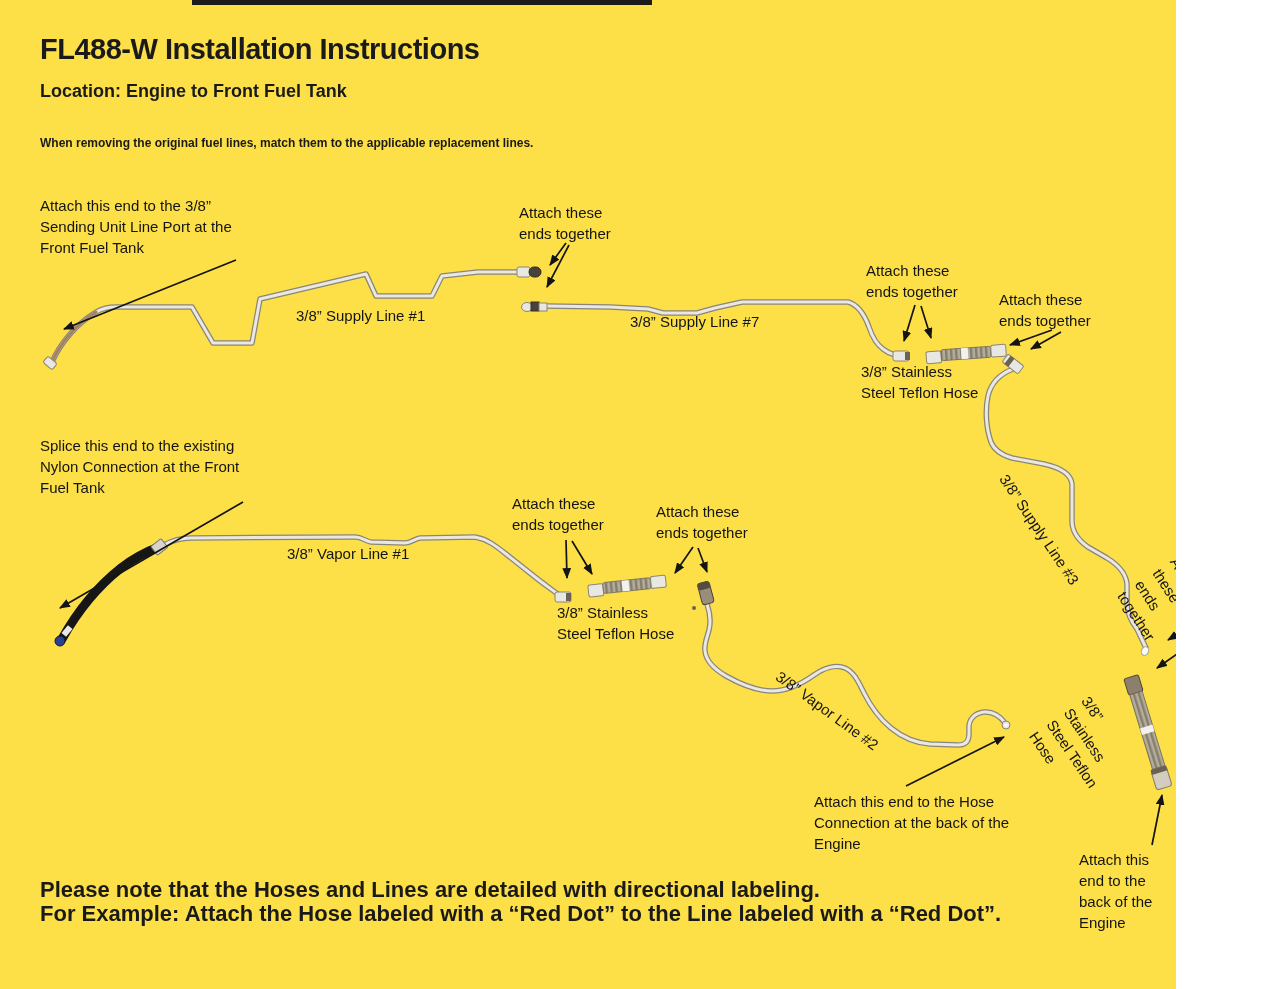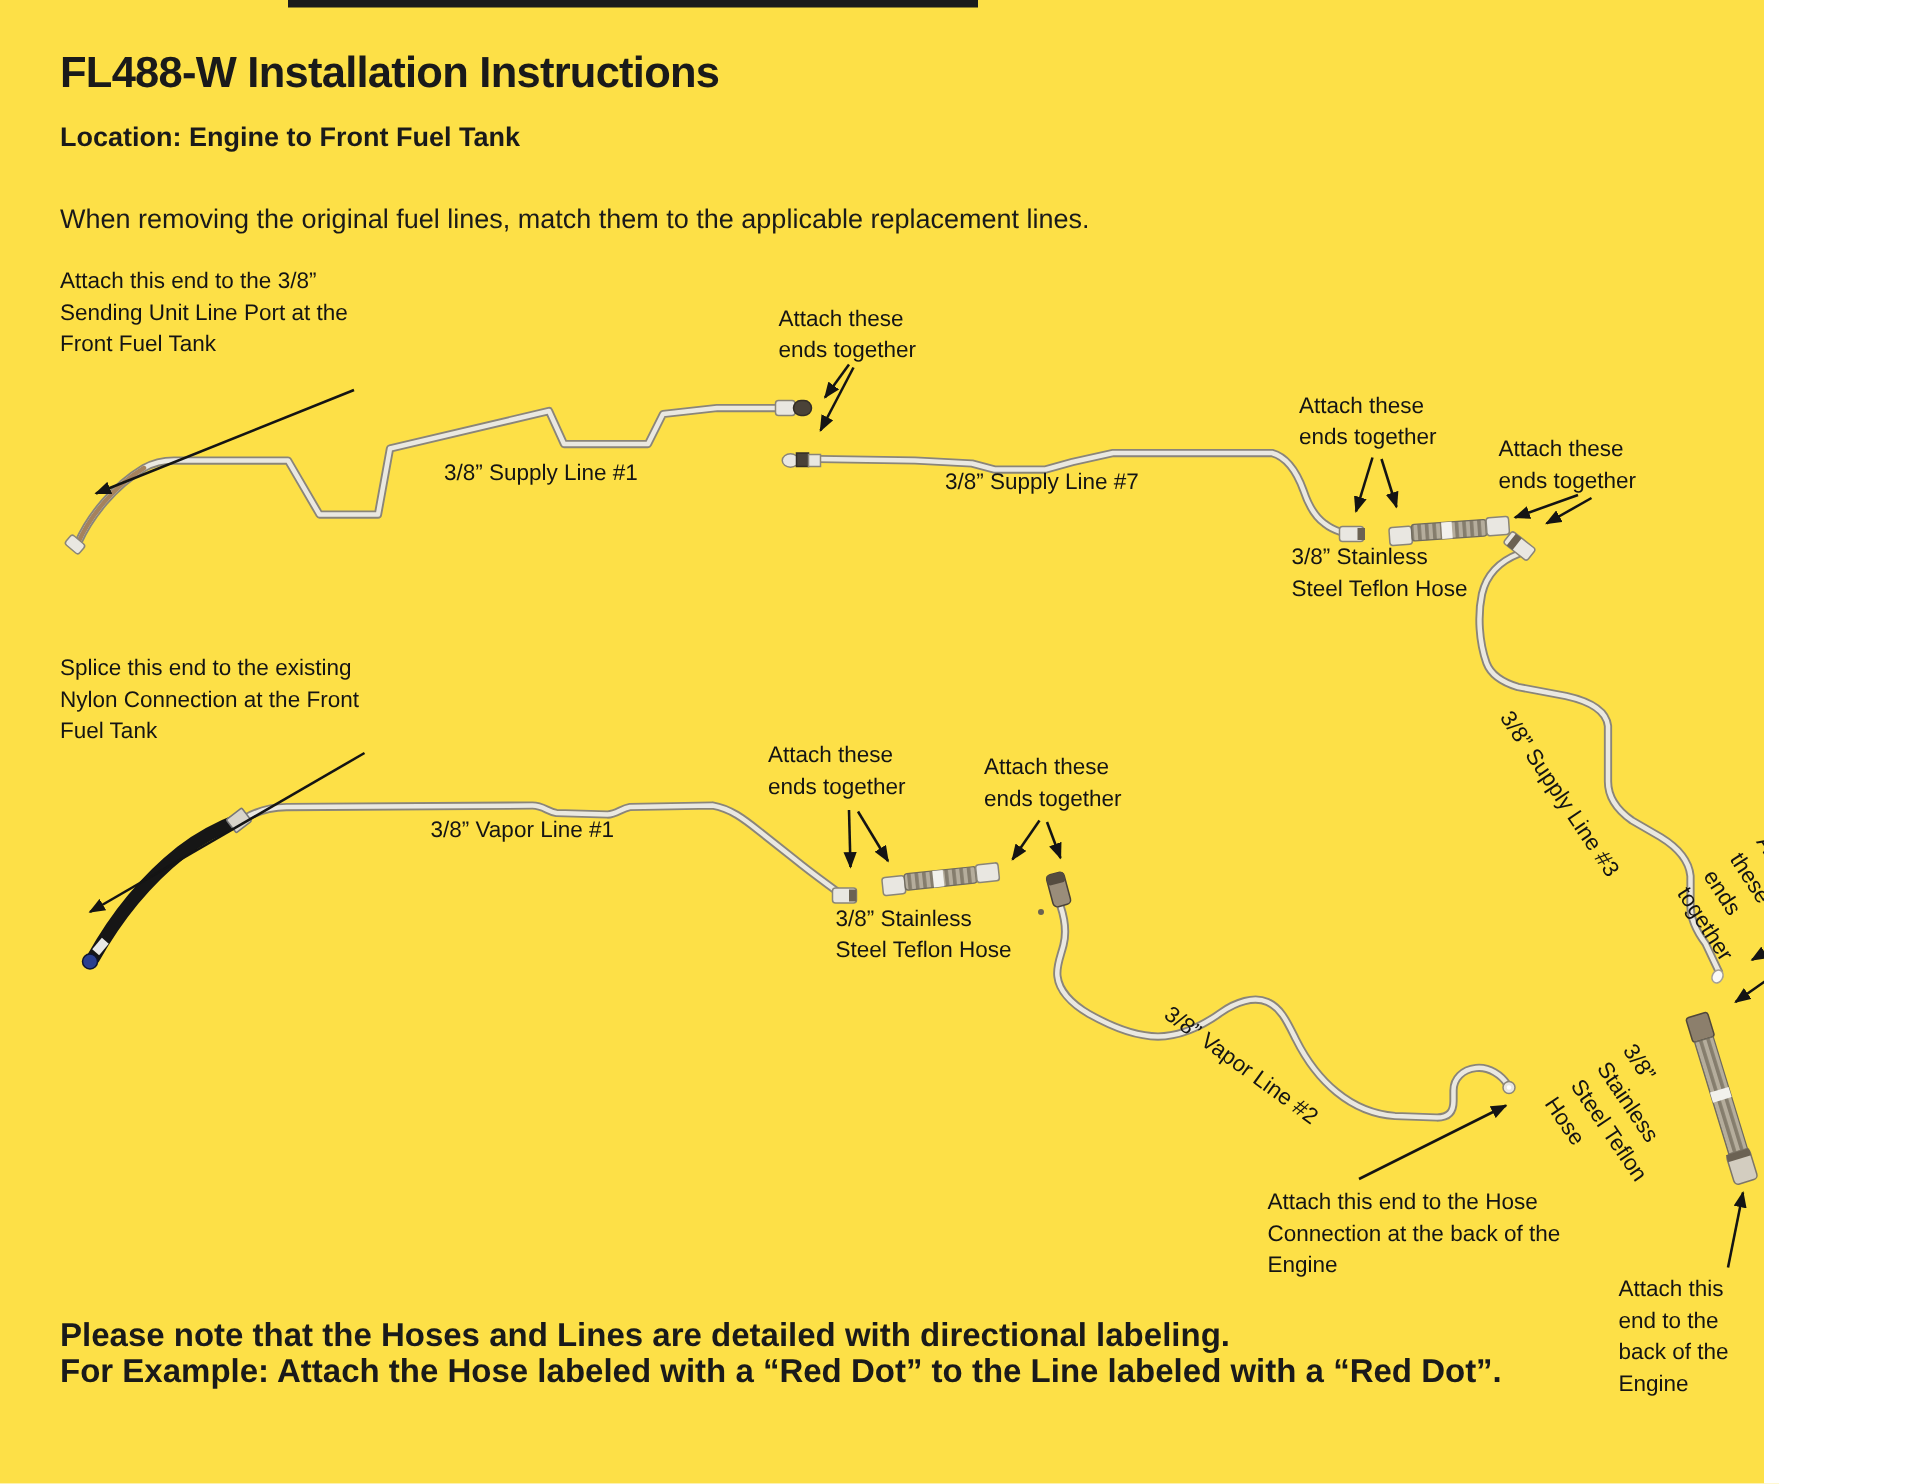--- a/index.html
+++ b/index.html
@@ -2,21 +2,21 @@
 <html><head>
 <meta charset="utf-8">
 <style>
   html,body{margin:0;padding:0;background:#fff;}
   .page{position:relative;width:1176px;height:989px;background:#fde047;
         font-family:"Liberation Sans",sans-serif;color:#1a1a1a;overflow:hidden;}
   .topbar{position:absolute;left:192px;top:0;width:460px;height:5px;background:#1b1b1b;}
   .title{position:absolute;left:40px;top:33px;font-size:29px;font-weight:bold;
          letter-spacing:-0.5px;white-space:nowrap;}
   .subtitle{position:absolute;left:40px;top:81px;font-size:18px;font-weight:bold;white-space:nowrap;}
-  .intro{position:absolute;left:40px;top:136px;font-size:18px;font-weight:normal;white-space:nowrap;}
+  .intro{position:absolute;left:40px;top:136px;font-size:12px;font-weight:bold;white-space:nowrap;}
   .footer-line{position:absolute;left:40px;font-size:22px;font-weight:bold;white-space:nowrap;}
   .lbl{position:absolute;font-size:15px;line-height:21px;white-space:pre-line;
        transform-origin:0 0;color:#141414;}
   svg.art{position:absolute;left:0;top:0;}
   .tube-base{fill:none;stroke:#8a857a;stroke-width:5.5;stroke-linejoin:round;stroke-linecap:round;}
   .tube-hi{fill:none;stroke:#eae8e1;stroke-width:3;stroke-linejoin:round;stroke-linecap:round;}
   .tan{fill:none;stroke:#a5825d;stroke-width:3;stroke-linecap:round;}
   .rubber{fill:none;stroke:#161616;stroke-width:9;stroke-linecap:round;}
   .arrow{stroke:#141414;stroke-width:1.7;fill:none;}
   .fit{fill:#e9e7e1;stroke:#8a8578;stroke-width:1;}
@@ -132,21 +132,21 @@
     <line class="arrow" marker-end="url(#ah)" x1="566" y1="540" x2="567" y2="578"></line>
     <line class="arrow" marker-end="url(#ah)" x1="572" y1="541" x2="592" y2="574"></line>
     <line class="arrow" marker-end="url(#ah)" x1="693" y1="547" x2="675" y2="573"></line>
     <line class="arrow" marker-end="url(#ah)" x1="698" y1="548" x2="707" y2="572"></line>
     <line class="arrow" marker-end="url(#ah)" x1="1229" y1="603" x2="1168" y2="640"></line>
     <line class="arrow" marker-end="url(#ah)" x1="1234" y1="614" x2="1157" y2="668"></line>
     <line class="arrow" marker-end="url(#ah)" x1="906" y1="786" x2="1004" y2="737"></line>
     <line class="arrow" marker-end="url(#ah)" x1="1152" y1="845" x2="1162" y2="795"></line>
   </svg>
 
-  <div class="lbl" style="left:40px;top:177px">Attach this end to the 3/8”
+  <div class="lbl" style="left:40px;top:195px">Attach this end to the 3/8”
 Sending Unit Line Port at the
 Front Fuel Tank</div>
   <div class="lbl" style="left:519px;top:202px">Attach these
 ends together</div>
   <div class="lbl" style="left:296px;top:305px">3/8” Supply Line #1</div>
   <div class="lbl" style="left:630px;top:311px">3/8” Supply Line #7</div>
   <div class="lbl" style="left:866px;top:260px">Attach these
 ends together</div>
   <div class="lbl" style="left:999px;top:289px">Attach these
 ends together</div>
@@ -161,21 +161,21 @@
 ends together</div>
   <div class="lbl" style="left:287px;top:543px">3/8” Vapor Line #1</div>
   <div class="lbl" style="left:557px;top:602px">3/8” Stainless
 Steel Teflon Hose</div>
   <div class="lbl" style="left:1012px;top:470px;transform:rotate(56deg)">3/8” Supply Line #3</div>
   <div class="lbl" style="left:1183px;top:553px;transform:rotate(57deg)">Attach these
 ends together</div>
   <div class="lbl" style="left:784px;top:666px;transform:rotate(36deg)">3/8” Vapor Line #2</div>
   <div class="lbl" style="left:1094px;top:692px;transform:rotate(56deg)">3/8” Stainless
 Steel Teflon Hose</div>
-  <div class="lbl" style="left:845px;top:791px">Attach this end to the Hose
+  <div class="lbl" style="left:814px;top:791px">Attach this end to the Hose
 Connection at the back of the
 Engine</div>
   <div class="lbl" style="left:1079px;top:849px">Attach this end to the
 back of the Engine</div>
 
   <div class="footer-line" style="top:877px">Please note that the Hoses and Lines are detailed with directional labeling.</div>
   <div class="footer-line" style="top:901px">For Example: Attach the Hose labeled with a “Red Dot” to the Line labeled with a “Red Dot”.</div>
 
 </div>
 

